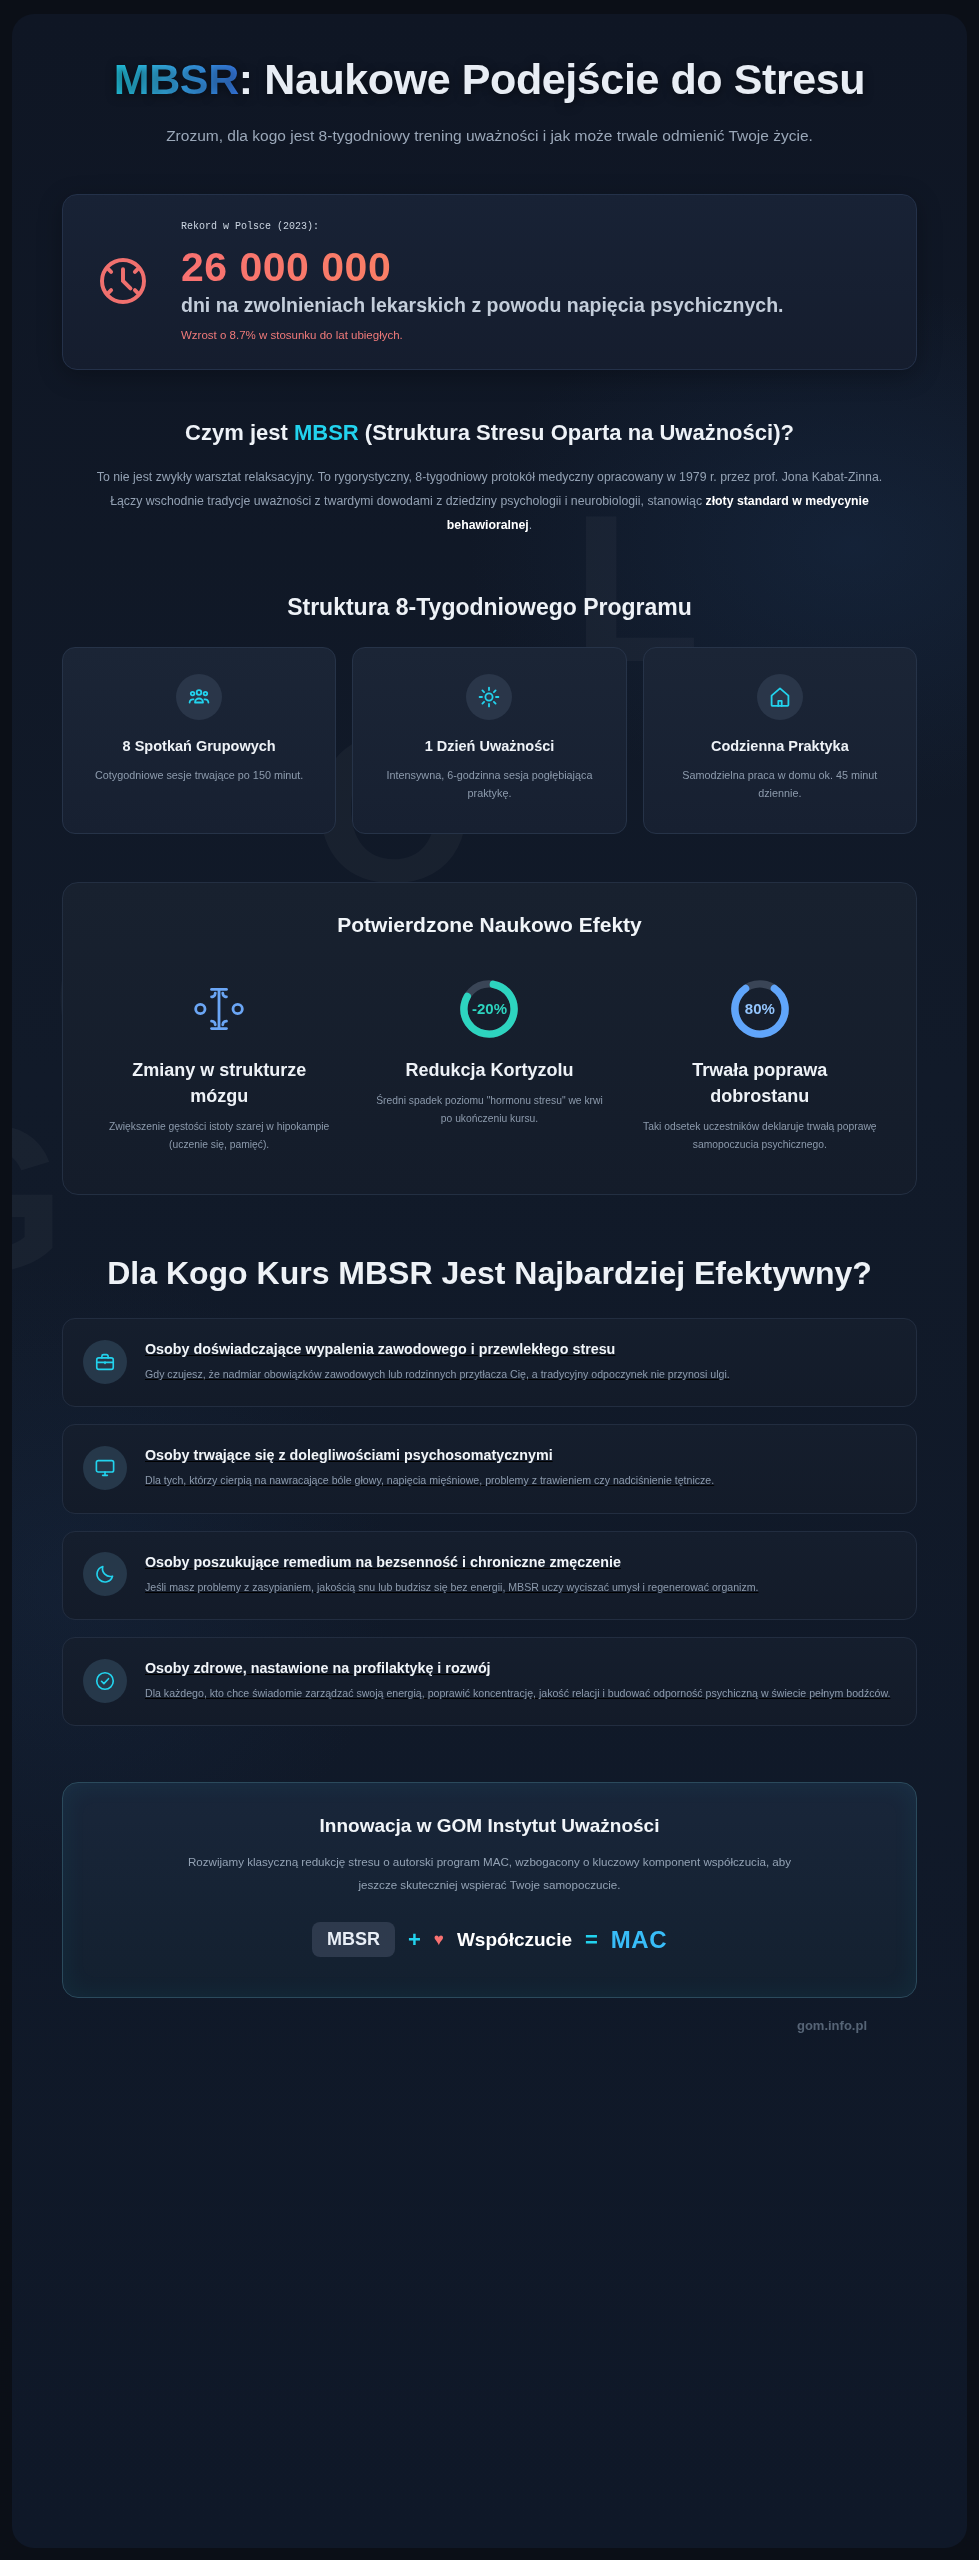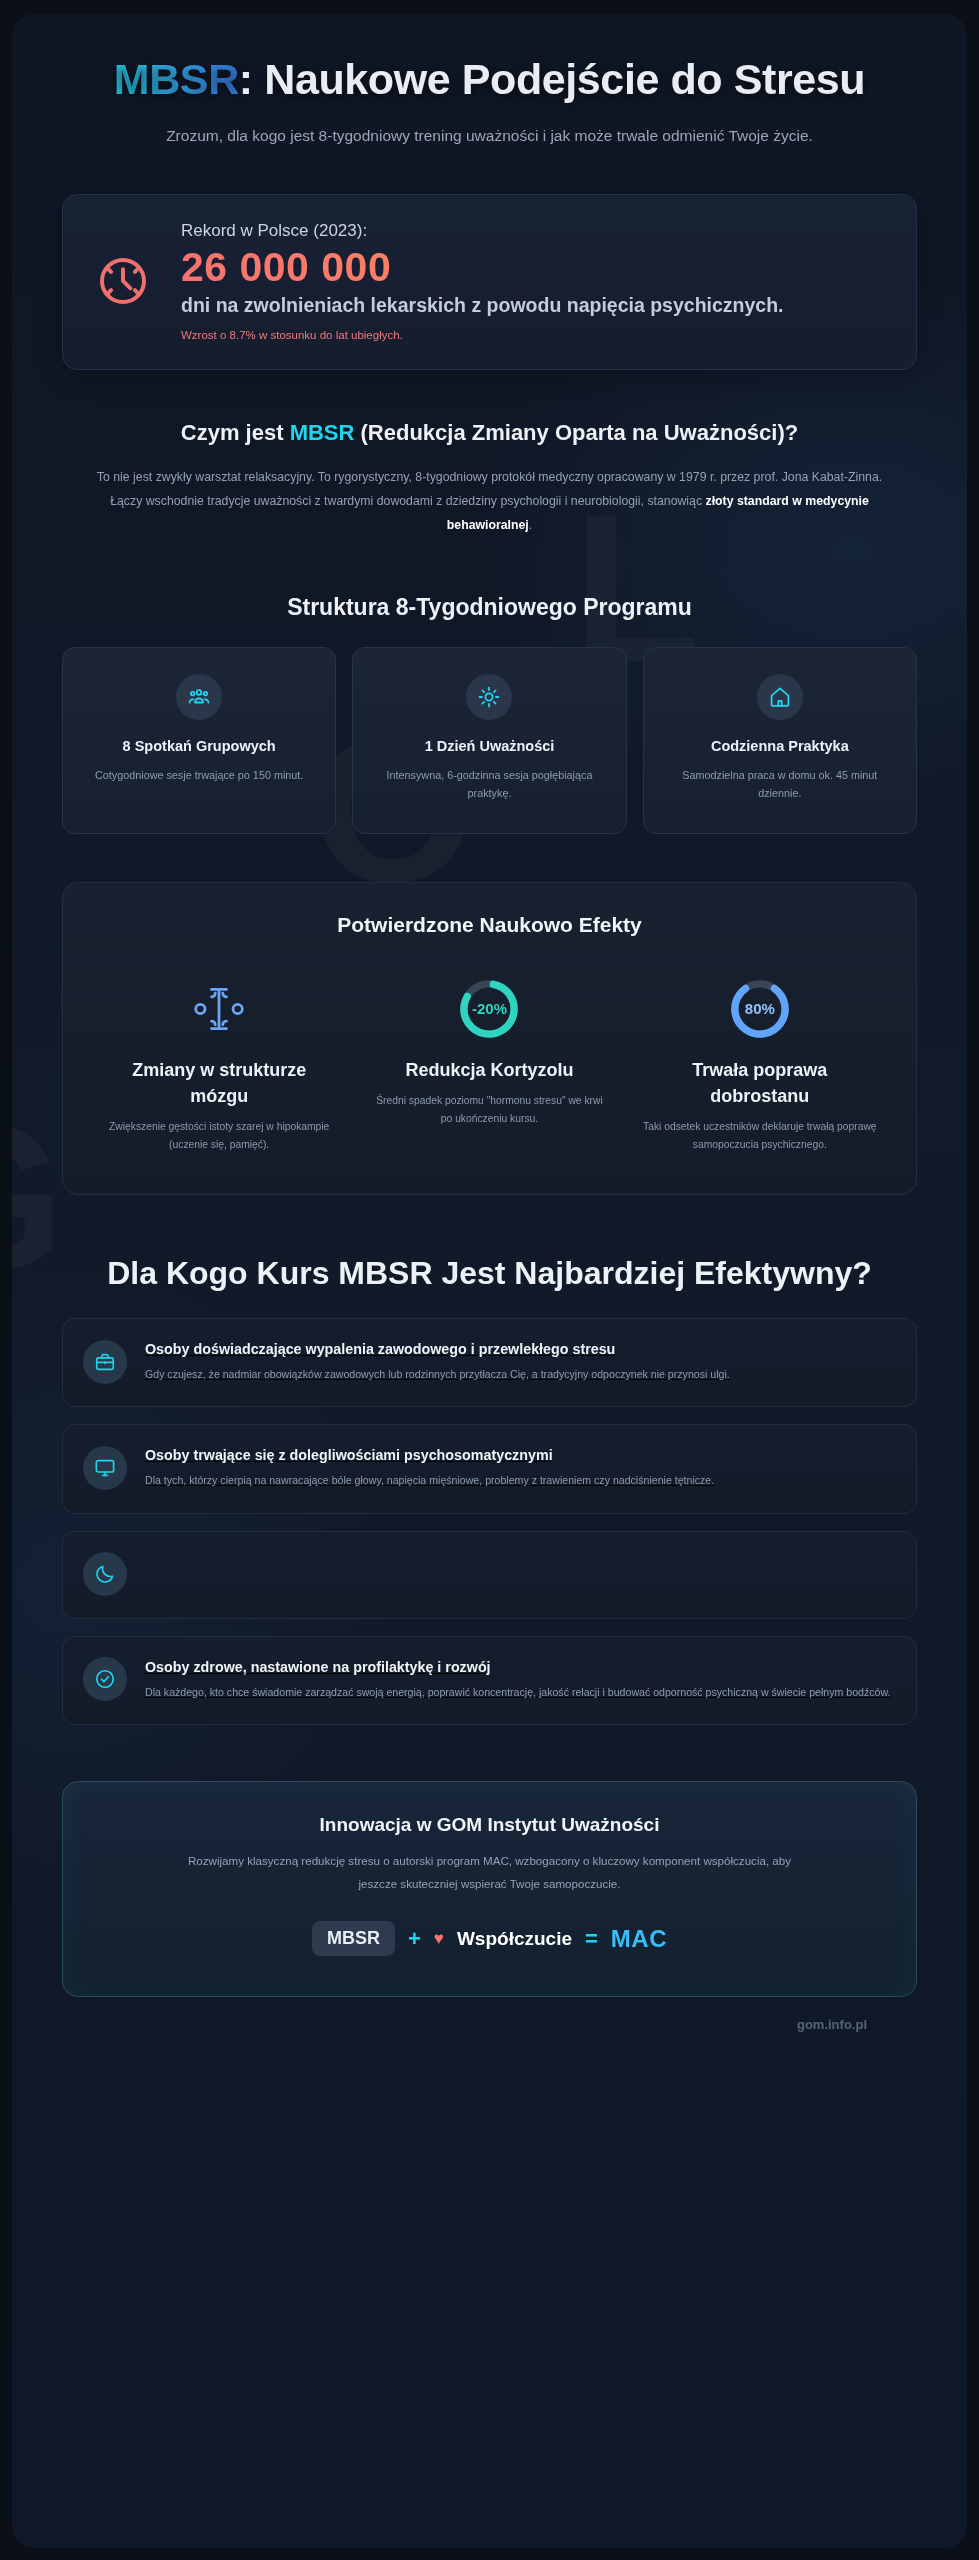--- a/index.html
+++ b/index.html
@@ -67,21 +67,21 @@
     border:1px solid #243149;
     border-radius:15px;
     padding:26px 28px 28px 28px;
     display:flex;
     align-items:center;
     gap:26px;
     box-shadow:0 6px 24px rgba(0,0,0,.28);
   }
   .stat-icon { flex:0 0 auto; width:64px; height:64px; display:flex; align-items:center; justify-content:center; }
   .stat-body { flex:1 1 auto; }
-  .stat-label { font-size:17px; color:#cbd5e1; margin-bottom:3px; }
+  .stat-label { font-size:10px; color:#cbd5e1; margin-bottom:12px;font-family:Liberation Mono, monospace; }
   .stat-number {
     font-size:41px; font-weight:bold; letter-spacing:.5px; line-height:1.15;
     background:linear-gradient(90deg,#f87171 0%,#fb8a5c 55%,#fb923c 100%);
     -webkit-background-clip:text; background-clip:text; color:transparent;
   }
   .stat-desc { font-size:19.5px; font-weight:bold; color:#c3cdda; line-height:1.33; margin-top:2px; }
   .stat-foot { font-size:11.5px; color:#f07a7a; margin-top:10px; }
 
   
   .sec-title {
@@ -209,21 +209,21 @@
       </div>
       <div class="stat-body">
         <div class="stat-label">Rekord w Polsce (2023):</div>
         <div class="stat-number">26 000 000</div>
         <div class="stat-desc">dni na zwolnieniach lekarskich z powodu napięcia psychicznych.</div>
         <div class="stat-foot">Wzrost o 8.7% w stosunku do lat ubiegłych.</div>
       </div>
     </div>
 
     <div class="block-what">
-      <h2 class="sec-title"><span>Czym jest </span><span class="accent">MBSR</span><span> (Redukcja Zmiany Oparta na Uważności)?</span></h2>
+      <h2 class="sec-title"><span>Czym jest </span><span class="accent">MBSR</span><span> (Struktura Stresu Oparta na Uważności)?</span></h2>
       <p class="sec-para"><span>To nie jest zwykły warsztat relaksacyjny. To rygorystyczny, 8-tygodniowy protokół medyczny opracowany w 1979 r. przez prof. Jona Kabat-Zinna. Łączy wschodnie tradycje uważności z twardymi dowodami z dziedziny psychologii i neurobiologii, stanowiąc </span><b>złoty standard w medycynie behawioralnej</b><span>.</span></p>
     </div>
 
     <div class="block-structure">
       <h2 class="big-title">Struktura 8-Tygodniowego Programu</h2>
       <div class="cards3">
 
         <div class="pcard">
           <div class="circle">
             <svg width="24" height="24" viewBox="0 0 24 24" fill="none" stroke="#22d3ee" stroke-width="1.8" stroke-linecap="round" stroke-linejoin="round">
@@ -348,20 +348,24 @@
           <div class="ad">Dla tych, którzy cierpią na nawracające bóle głowy, napięcia mięśniowe, problemy z trawieniem czy nadciśnienie tętnicze.</div>
         </div>
       </div>
 
       <div class="aitem">
         <div class="ic">
           <svg width="22" height="22" viewBox="0 0 24 24" fill="none" stroke="#22d3ee" stroke-width="1.8" stroke-linecap="round" stroke-linejoin="round">
             <path d="M20.2 14.4A8.6 8.6 0 0 1 9.6 3.8a8.6 8.6 0 1 0 10.6 10.6z"></path>
           </svg>
         </div>
+        <div class="txt">
+          <div class="at">Osoby poszukujące remedium na bezsenność i chroniczne zmęczenie</div>
+          <div class="ad">Jeśli masz problemy z zasypianiem, jakością snu lub budzisz się bez energii, MBSR uczy wyciszać umysł i regenerować organizm.</div>
+        </div>
       </div>
 
       <div class="aitem">
         <div class="ic">
           <svg width="22" height="22" viewBox="0 0 24 24" fill="none" stroke="#22d3ee" stroke-width="1.8" stroke-linecap="round" stroke-linejoin="round">
             <circle cx="12" cy="12" r="9"></circle>
               <path d="M8.2 12.3l2.6 2.6 5-5.4"></path>
           </svg>
         </div>
         <div class="txt">

